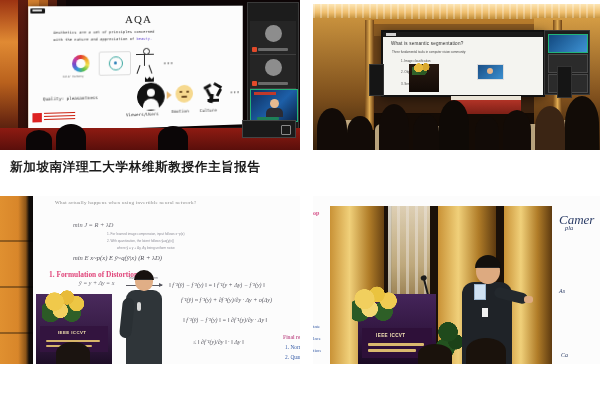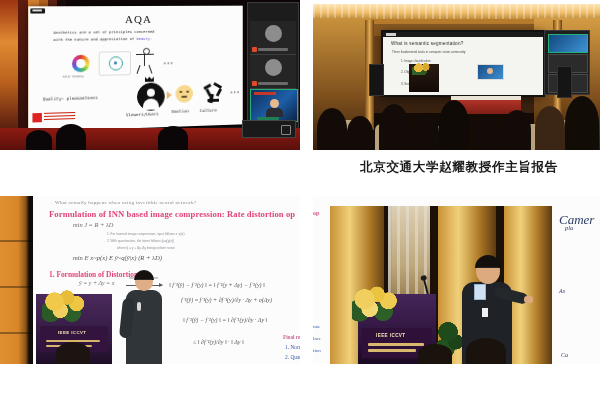--- a/index.html
+++ b/index.html
@@ -406,21 +406,20 @@
     <div class="tr-aud" style="left:190px;width:28px;height:40px"></div>
     <div class="tr-aud" style="left:222px;width:30px;height:44px;background:#3b2514"></div>
     <div class="tr-aud" style="left:252px;width:34px;height:54px;background:#120c07"></div>
   </div>
 
   <div class="photo" id="p-bl">
     <div class="bl-bg"></div>
     <div class="bl-wall"></div>
     <div class="bl-slide">
       <div class="bl-bullet">What actually happens when using invertible neural network?</div>
-      <div class="bl-h1">Formulation of INN based image compression: Rate distortion op</div>
       <div class="bl-eq1">min J = R + λD</div>
       <div class="bl-note" style="top:36px">1. For learned image compression, input follows  x~p(x)</div>
       <div class="bl-note" style="top:43px">2. With quantization, the latent follows  ŷ=q(y(x))</div>
       <div class="bl-note" style="top:50px;left:84px">where ŷ = y + Δy, Δy being uniform noise</div>
       <div class="bl-eq2">min E x~p(x) E ŷ~q(ŷ|x) (R + λD)</div>
       <div class="bl-h2">1. Formulation of Distortion</div>
       <div class="bl-eq3">ŷ = y + Δy = x</div>
       <div class="bl-arrowlbl">Invertible transform</div>
       <div class="bl-arrow"></div>
       <div class="bl-eqR" style="left:136px;top:85px">‖ f⁻¹(ŷ) − f⁻¹(y) ‖ = ‖ f⁻¹(y + Δy) − f⁻¹(y) ‖</div>
@@ -487,15 +486,15 @@
       <div class="br-aud" style="left:136px;width:40px;height:26px"></div>
     </div>
 
     <div class="br-btn"></div>
     <div class="br-slideR" style="left:246px;top:16px;font-size:13px">Camer</div>
     <div class="br-slideR" style="left:252px;top:28px;font-size:6.4px">pla</div>
     <div class="br-slideR" style="left:246px;top:92px;font-size:6px">As</div>
     <div class="br-slideR" style="left:248px;top:156px;font-size:6px">Ca</div>
   </div>
 
-  <div class="cap" id="cap-tr">北京交通大学赵耀教授作主旨报告</div>
+  <div class="cap" id="cap-tl">新加坡南洋理工大学林维斯教授作主旨报告</div>
 
 </div>
 
 </body></html>

